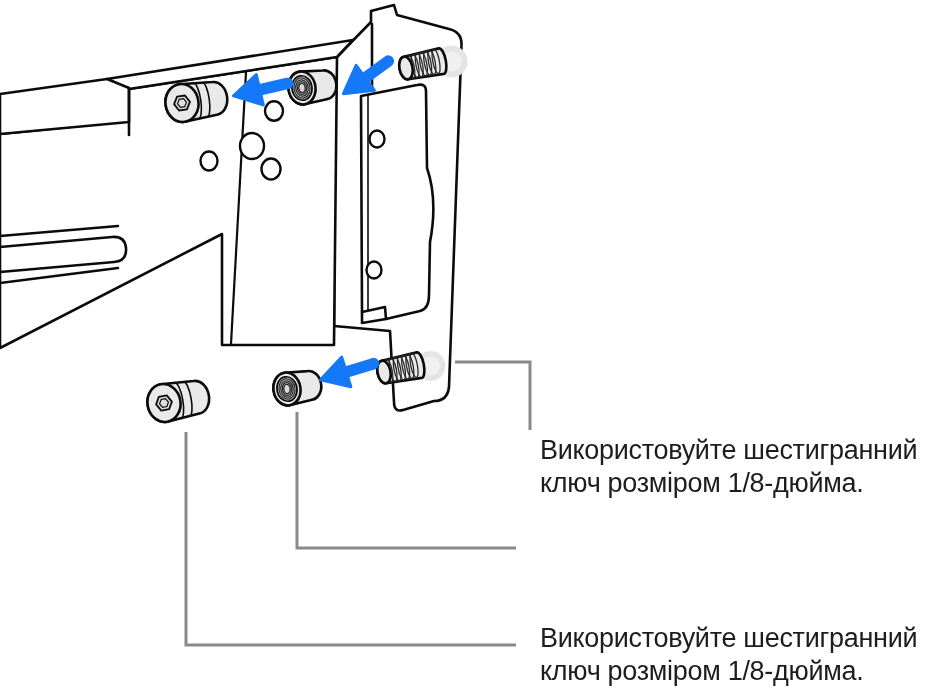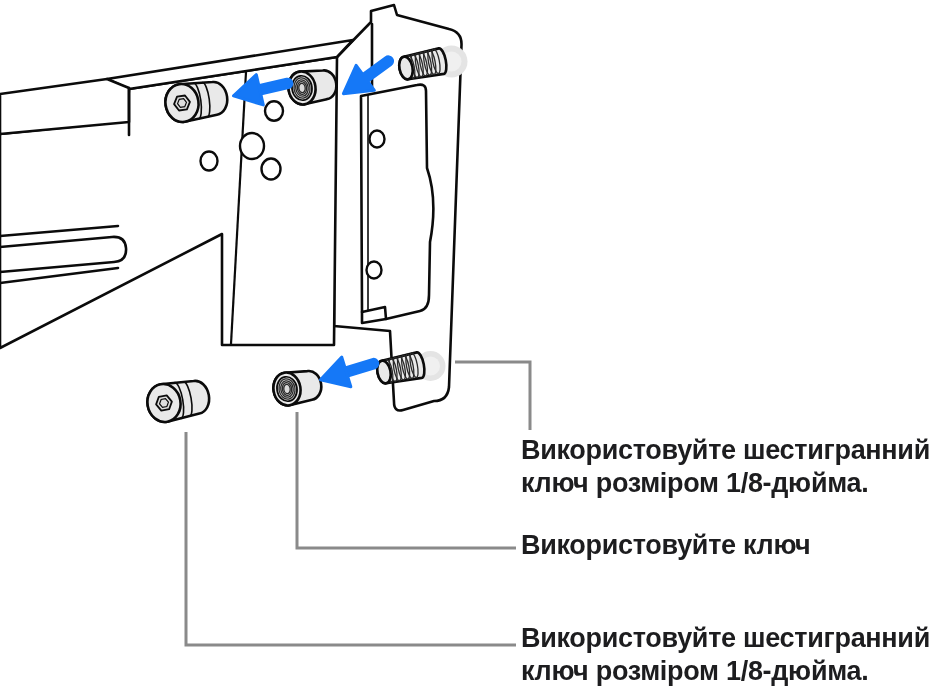--- a/index.html
+++ b/index.html
@@ -29,23 +29,23 @@
   .hole{fill:#fff;stroke:var(--outline-black);stroke-width:2.4;}
   .hole-rim{fill:#d9d9d9;stroke:var(--outline-black);stroke-width:1.7;}
   .thread{fill:none;stroke:#2a2a2a;stroke-width:1.3;}
   .flange{fill:var(--flange-gray);}
   .flange-inner{fill:#F0F0F0;}
   .arrow line{stroke:var(--arrow-blue);stroke-width:11.5;stroke-linecap:round;}
   .arrow path{fill:var(--arrow-blue);stroke:var(--arrow-blue);stroke-width:3;stroke-linejoin:round;}
   .callout-line{fill:none;stroke:var(--callout-line-gray);stroke-width:3;}
 
   .callout-text{
-    position:absolute;left:521px;
+    position:absolute;left:540px;
     font-size:27px;line-height:33px;letter-spacing:-0.3px;
-    color:var(--text);white-space:nowrap;font-weight:bold;
+    color:var(--text);white-space:nowrap;
   }
   .callout-text span{display:block;}
   .ct-1{top:434px;}
   .ct-2{top:529px;}
   .ct-3{top:622px;}
 </style>
 </head>
 <body>
 
 <div class="stage">
@@ -179,19 +179,18 @@
       <path class="callout-line" d="M297,412 L297,548 L516,548"></path>
       <path class="callout-line" d="M186,432 L186,645 L516,645"></path>
     </g>
   </svg>
 
   <div class="callout-text ct-1">
     <span>Використовуйте шестигранний</span>
     <span>ключ розміром 1/8-дюйма.</span>
   </div>
   <div class="callout-text ct-2">
-    <span>Використовуйте ключ</span>
   </div>
   <div class="callout-text ct-3">
     <span>Використовуйте шестигранний</span>
     <span>ключ розміром 1/8-дюйма.</span>
   </div>
 </div>
 
 </body></html>

